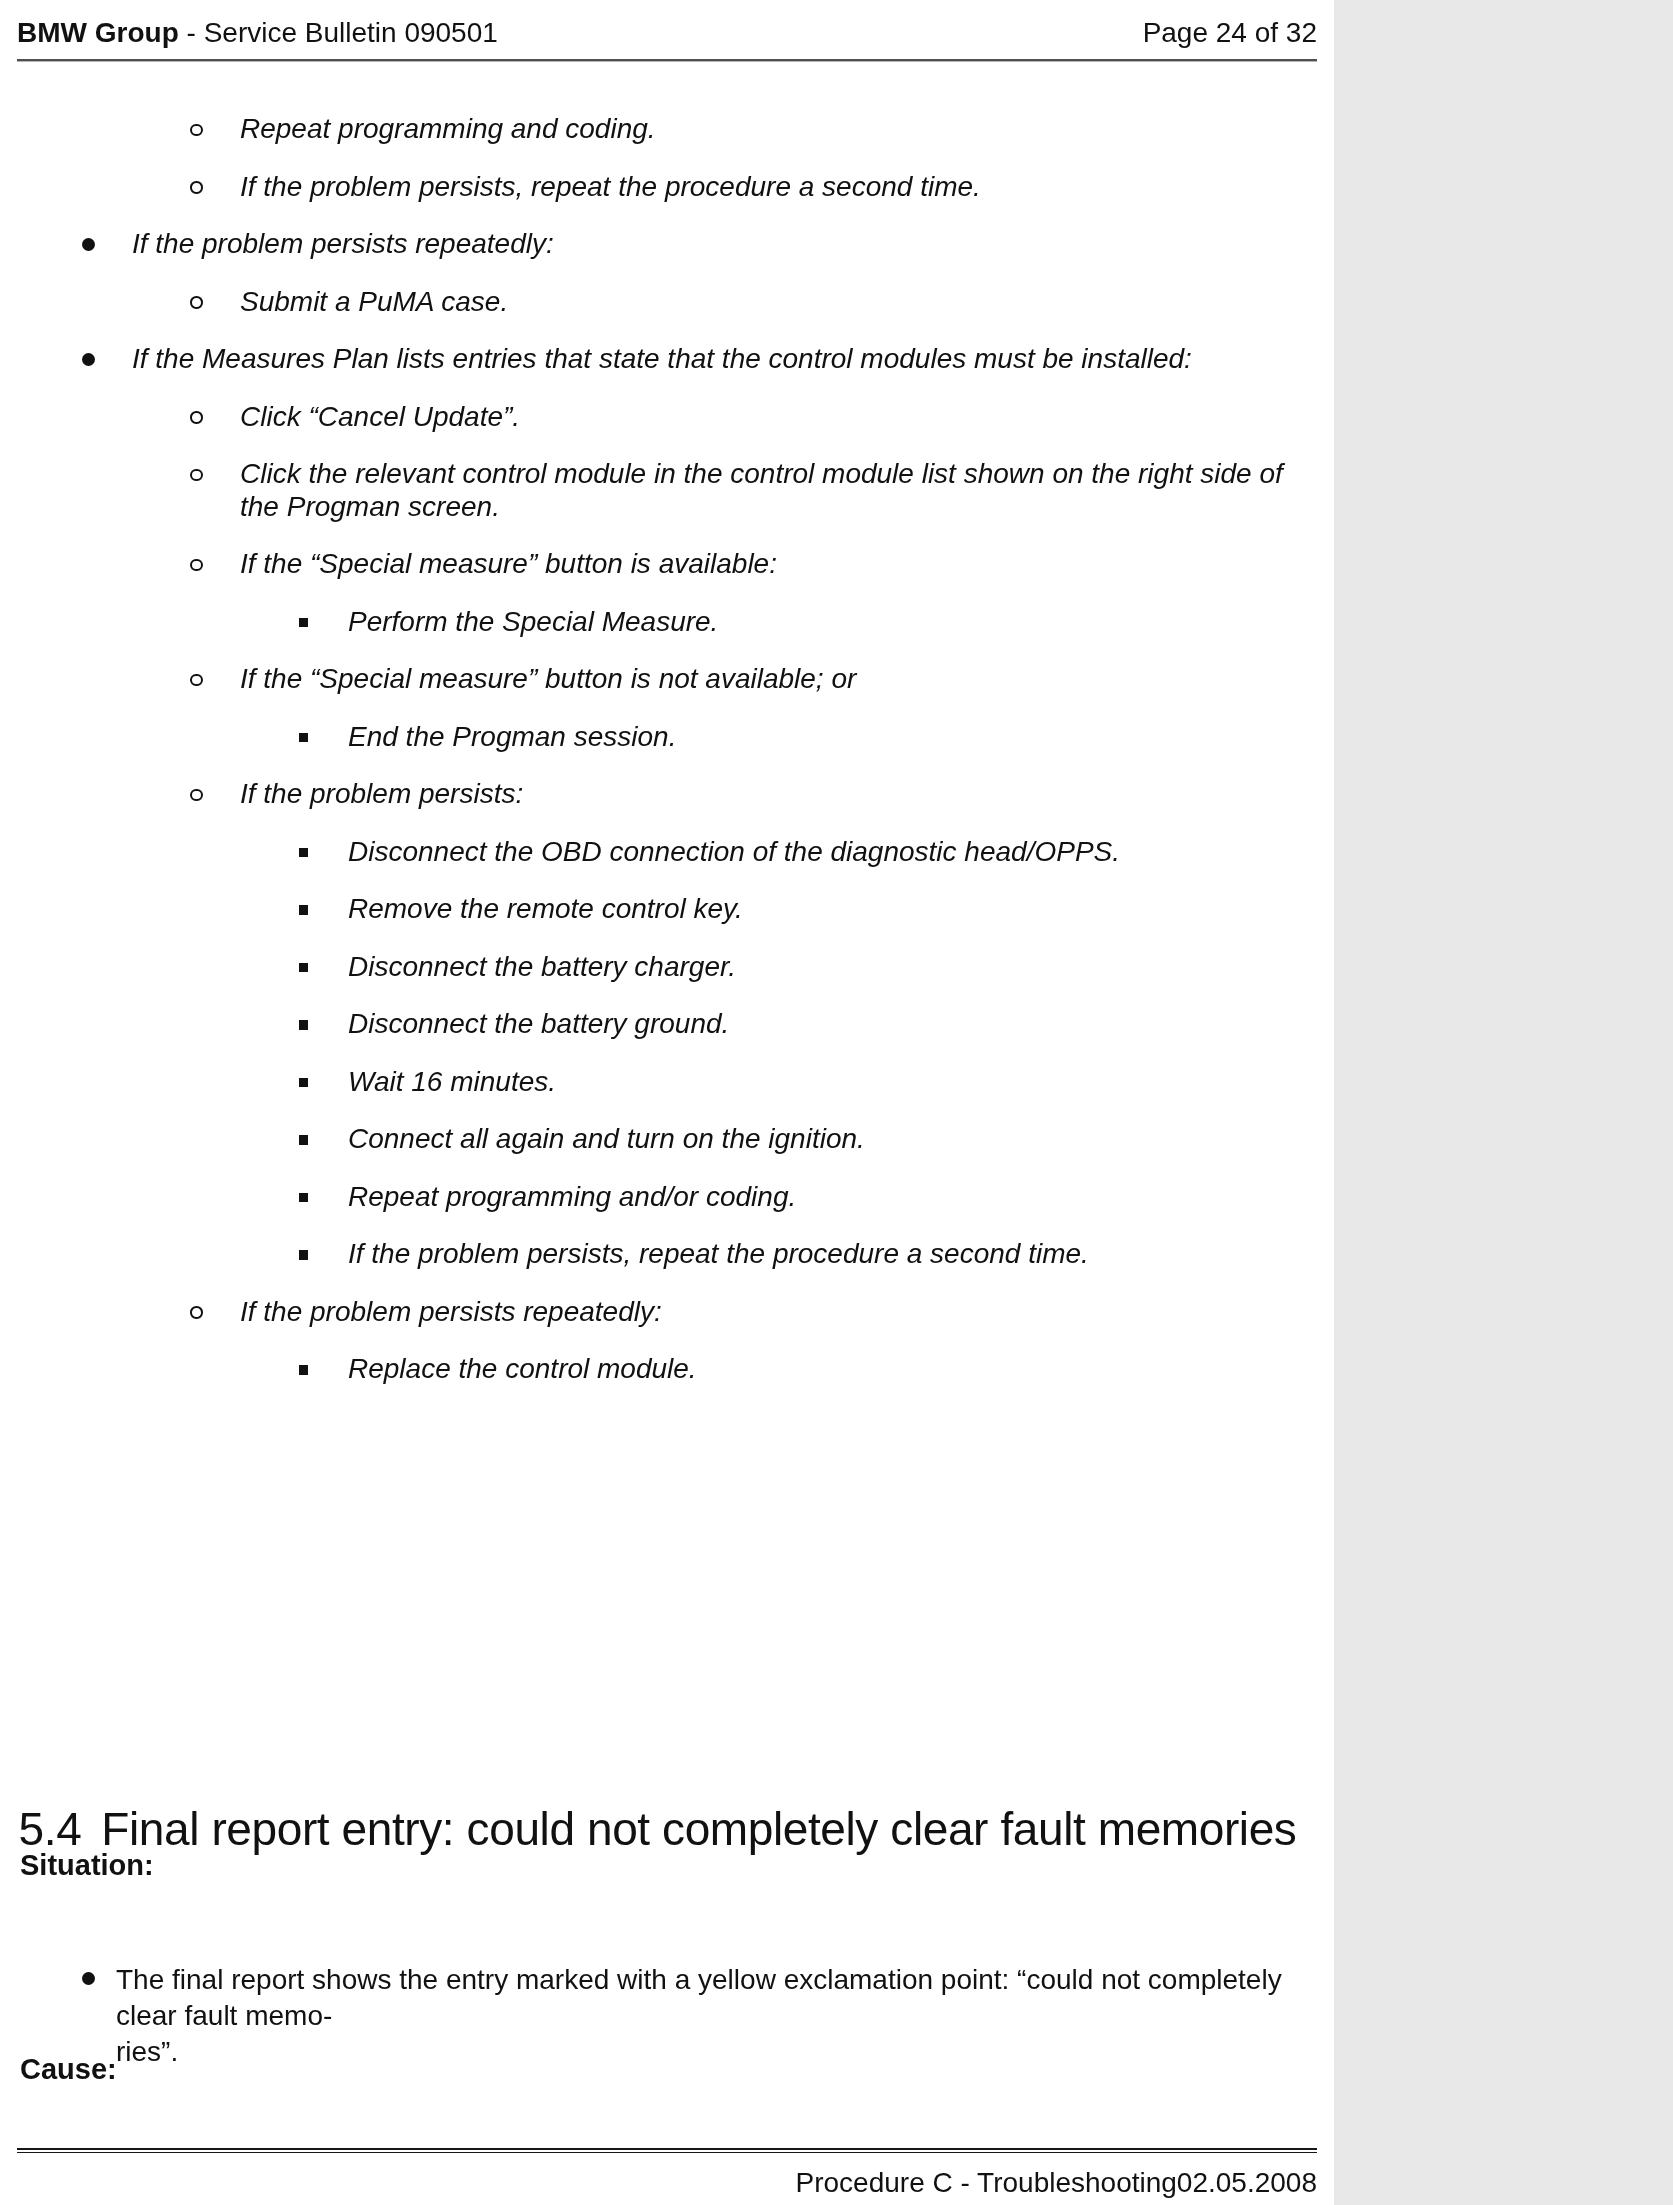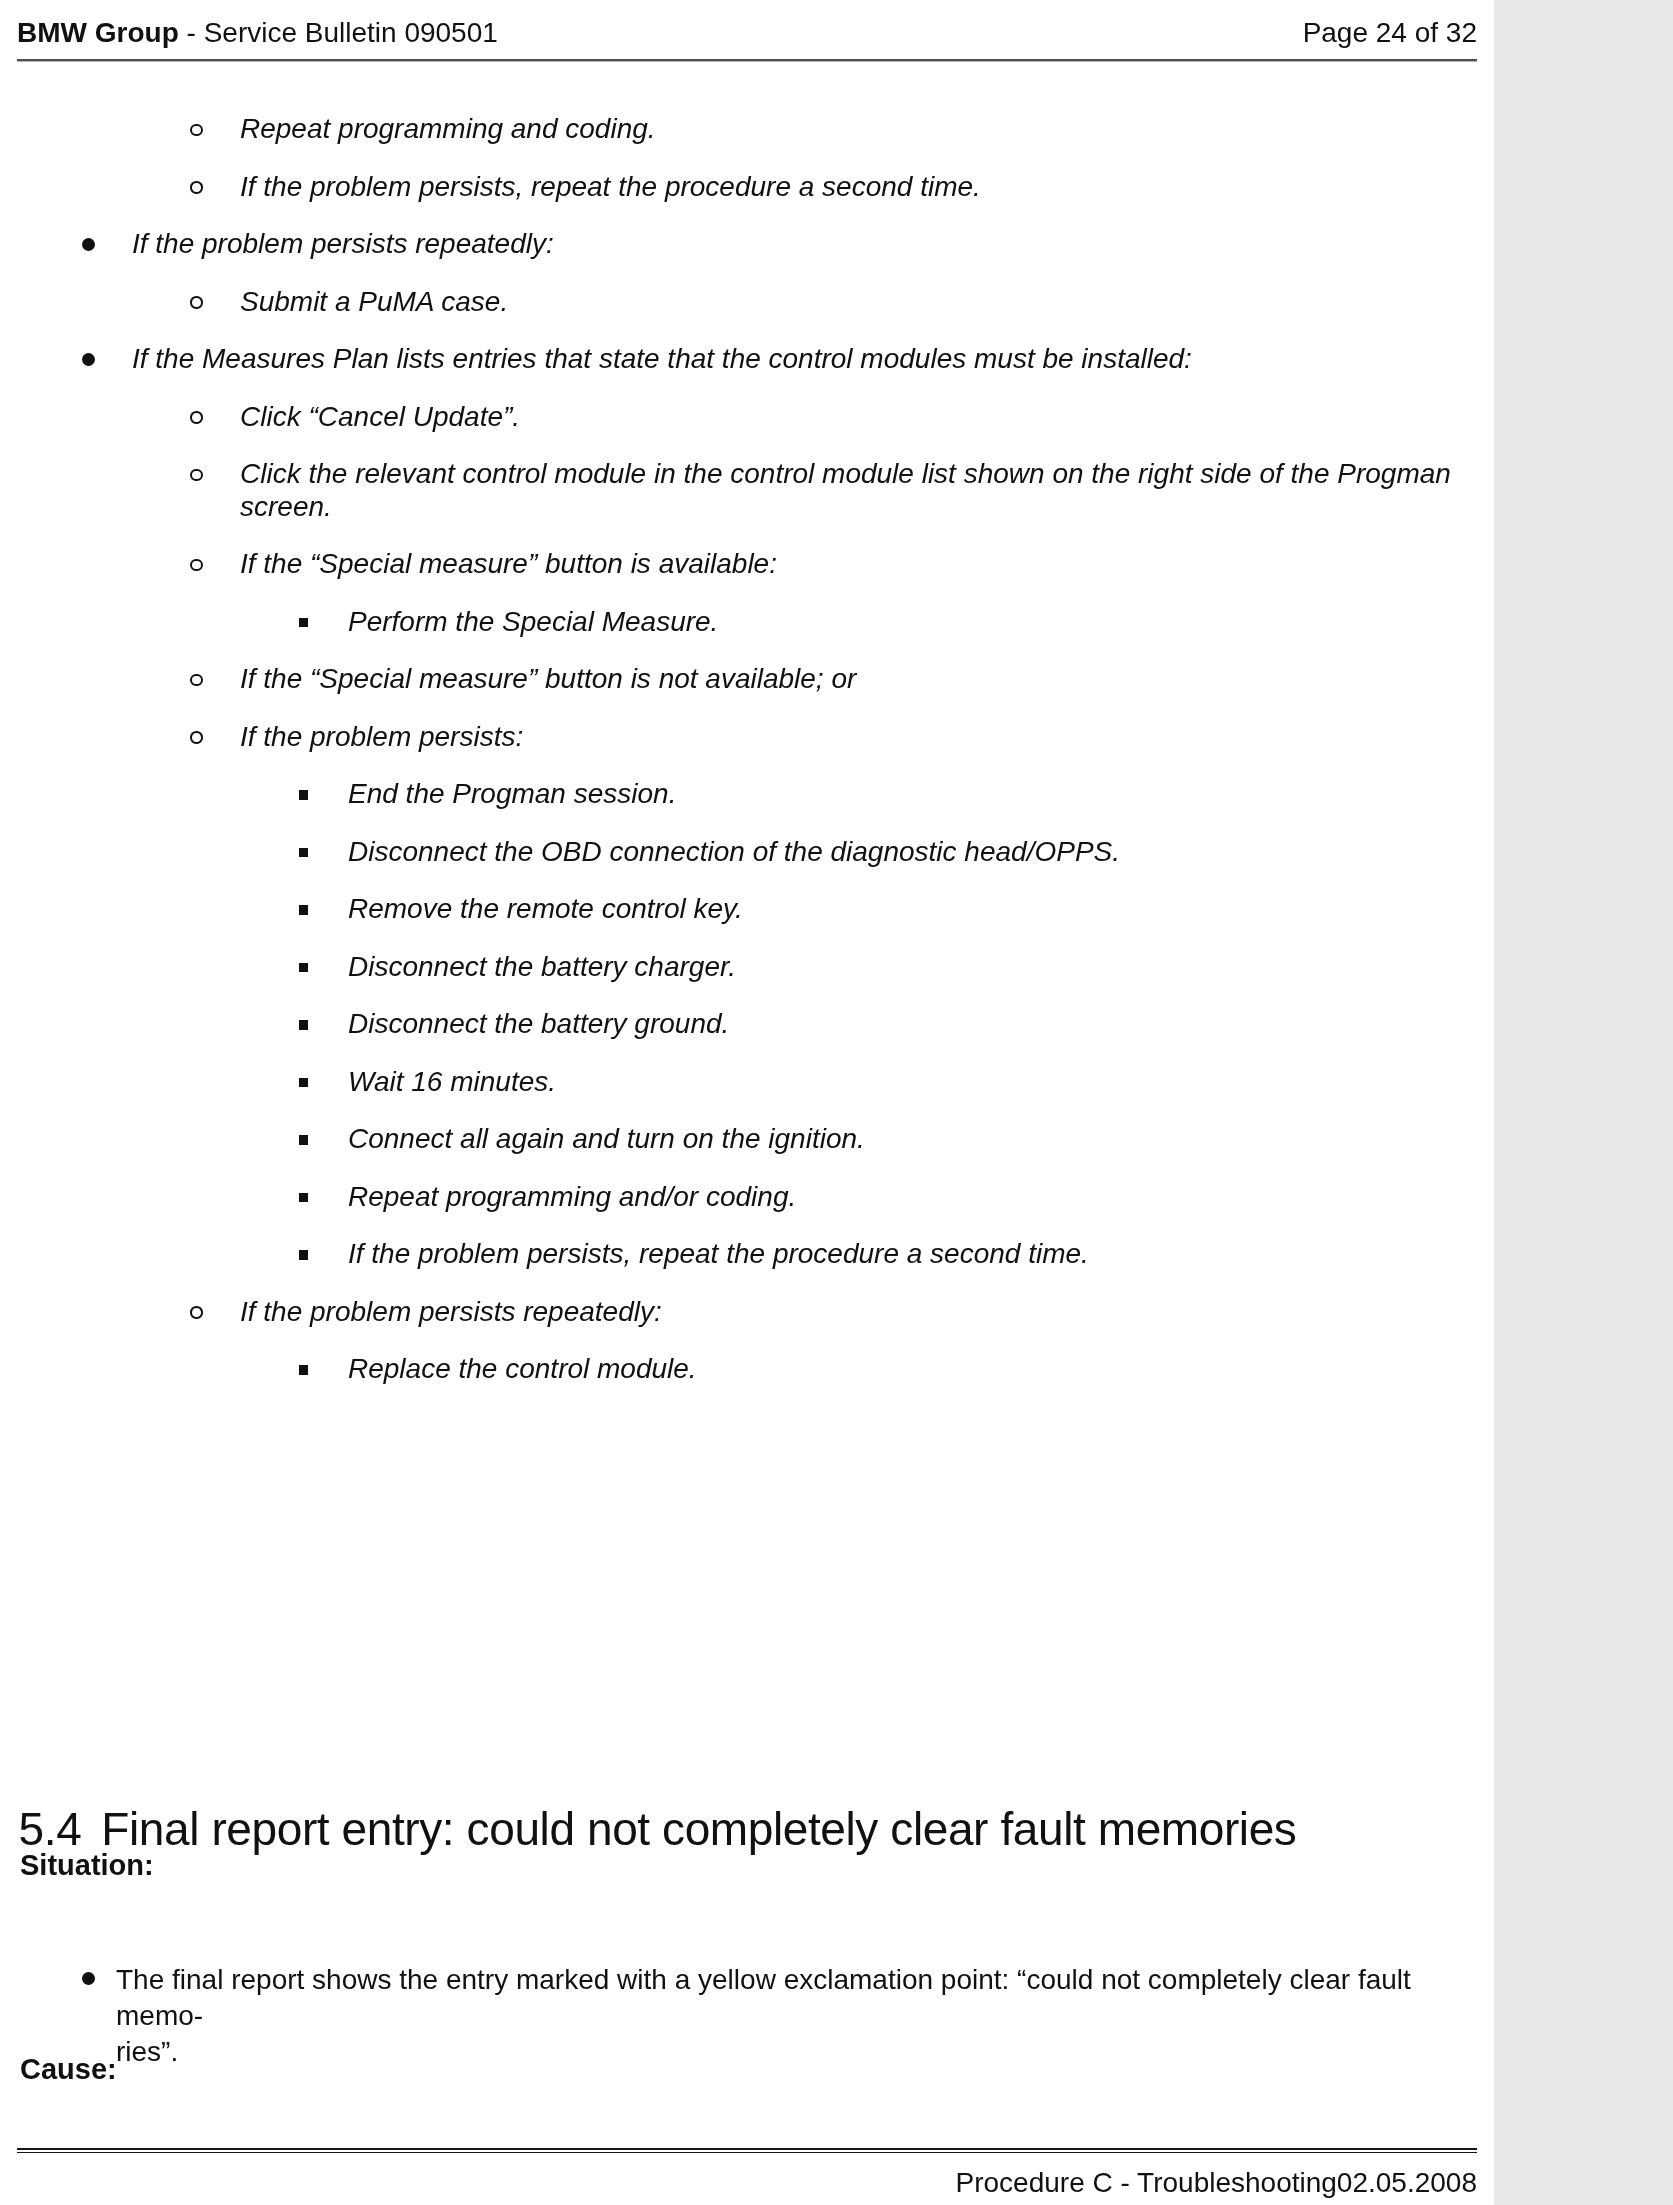--- a/index.html
+++ b/index.html
@@ -1,18 +1,18 @@
 <!DOCTYPE html>
 <html style="font-size:12.4px"><head>
 <meta charset="utf-8">
 <style>
   html,body{margin:0;padding:0;background:#e8e8e8;}
   .page{
     position:relative;
-    width:1494px;height:2205px;
+    width:1334px;height:2205px;
     background:#ffffff;
     font-family:"Liberation Sans","DejaVu Sans",sans-serif;
     color:#111;
     overflow:hidden;
   }
   
   .header-row{
     position:absolute;top:17px;left:17px;right:17px;
     display:flex;justify-content:space-between;align-items:baseline;
     font-size:28px;line-height:32.5px;
@@ -107,27 +107,27 @@
         <span class="txt">If the “Special measure” button is available:</span>
       </div>
       <div class="row l3">
         <span class="marker m-square"></span>
         <span class="txt">Perform the Special Measure.</span>
       </div>
       <div class="row l2">
         <span class="marker m-circle"></span>
         <span class="txt">If the “Special measure” button is not available; or</span>
       </div>
+      <div class="row l3">
+        <span class="marker m-square"></span>
+        <span class="txt">End the Progman session.</span>
+      </div>
       <div class="row l2">
         <span class="marker m-circle"></span>
         <span class="txt">If the problem persists:</span>
-      </div>
-      <div class="row l3">
-        <span class="marker m-square"></span>
-        <span class="txt">End the Progman session.</span>
       </div>
       <div class="row l3">
         <span class="marker m-square"></span>
         <span class="txt">Disconnect the OBD connection of the diagnostic head/OPPS.</span>
       </div>
       <div class="row l3">
         <span class="marker m-square"></span>
         <span class="txt">Remove the remote control key.</span>
       </div>
       <div class="row l3">

